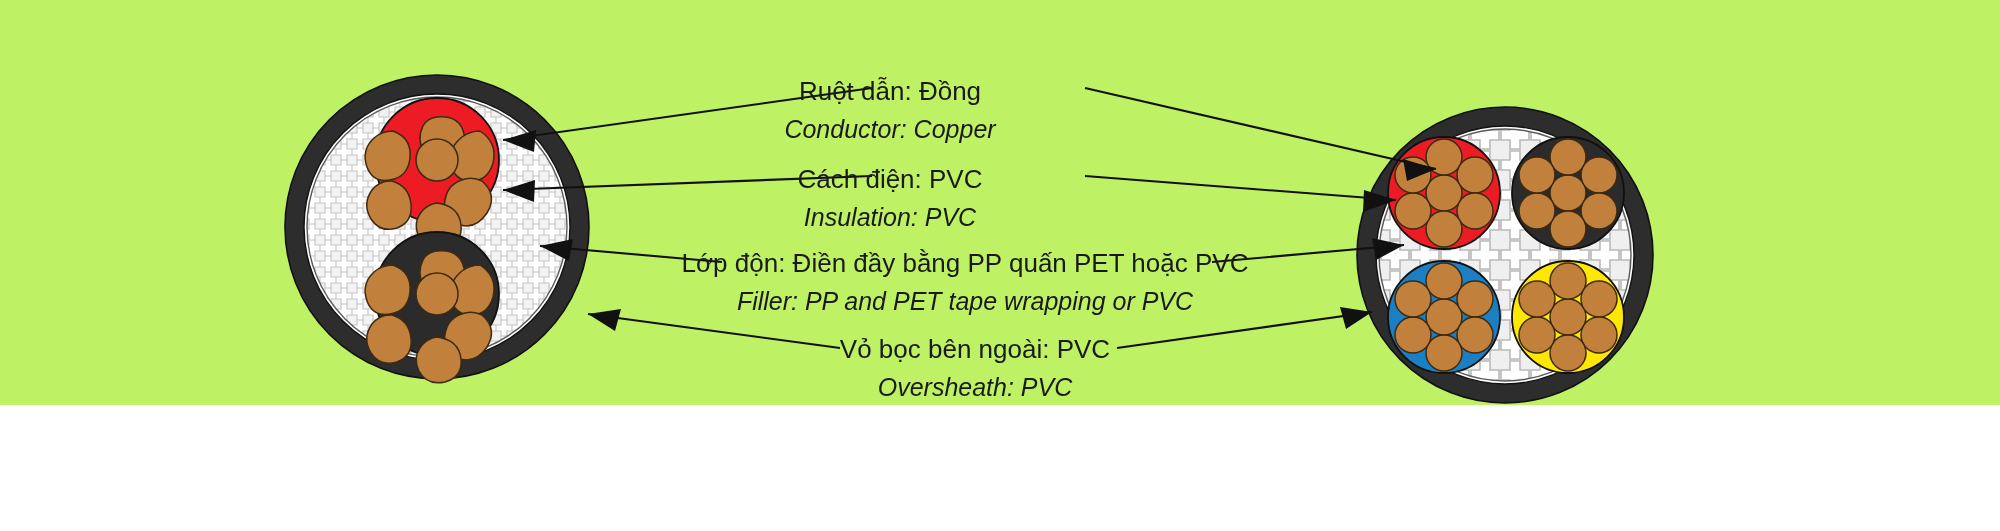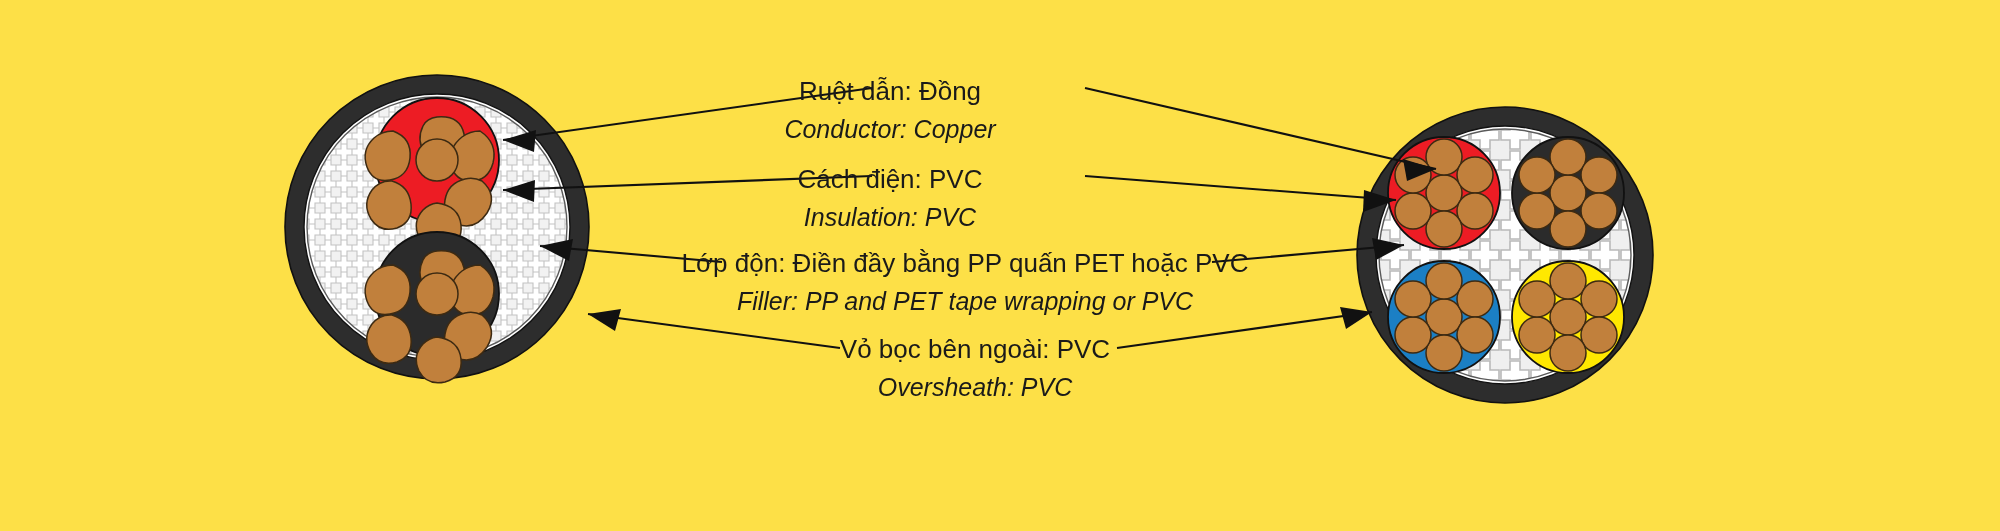--- a/index.html
+++ b/index.html
@@ -7,22 +7,22 @@
     margin: 0;
     padding: 0;
     background: #ffffff;
   }
   body {
     font-family: "Liberation Sans", "DejaVu Sans", sans-serif;
   }
   #stage {
     position: relative;
     width: 2000px;
-    height: 531px;
-    background: #fde047;
+    height: 405px;
+    background: #bef264;
     overflow: hidden;
   }
   #diagram {
     position: absolute;
     left: 0;
     top: 0;
     width: 2000px;
     height: 531px;
     display: block;
   }

